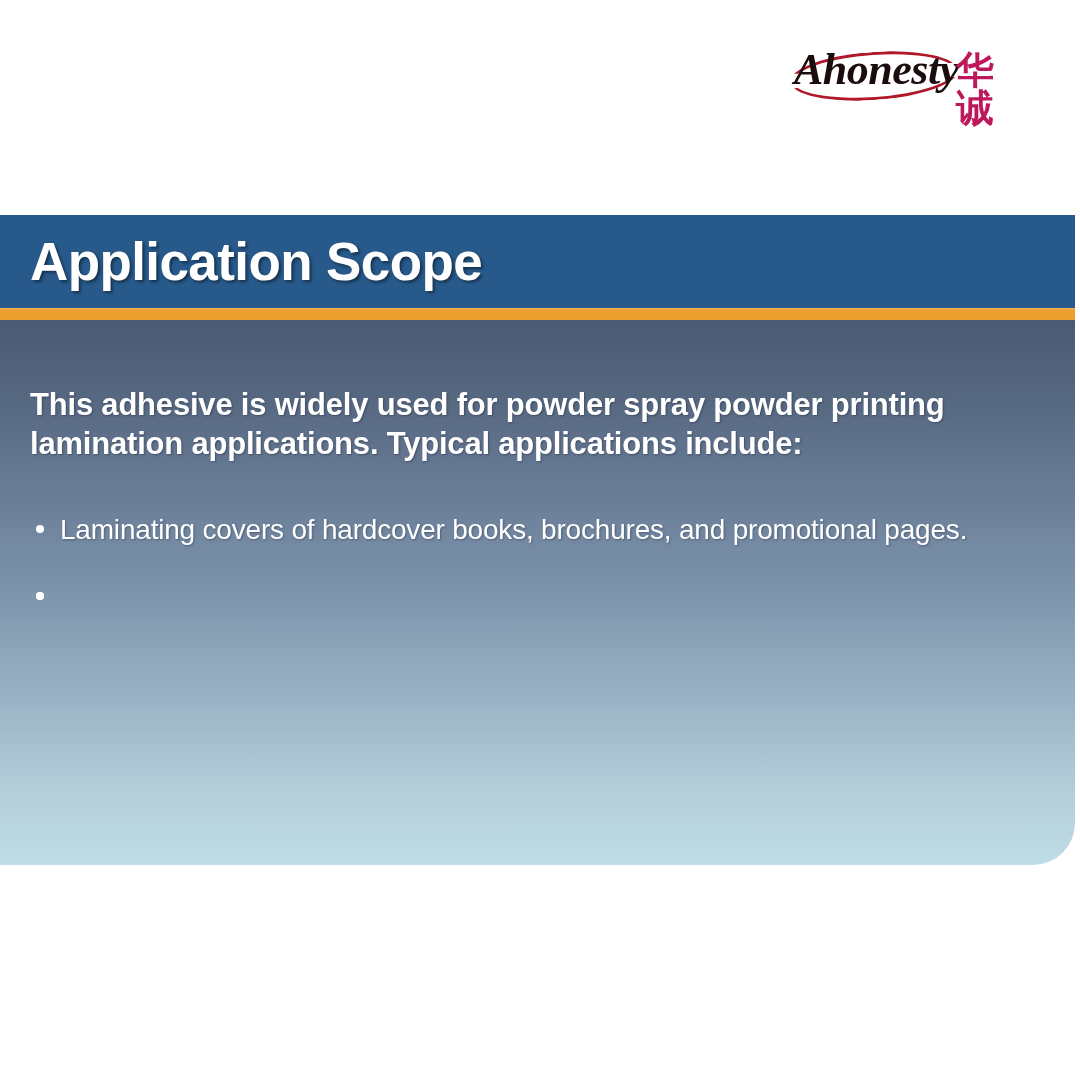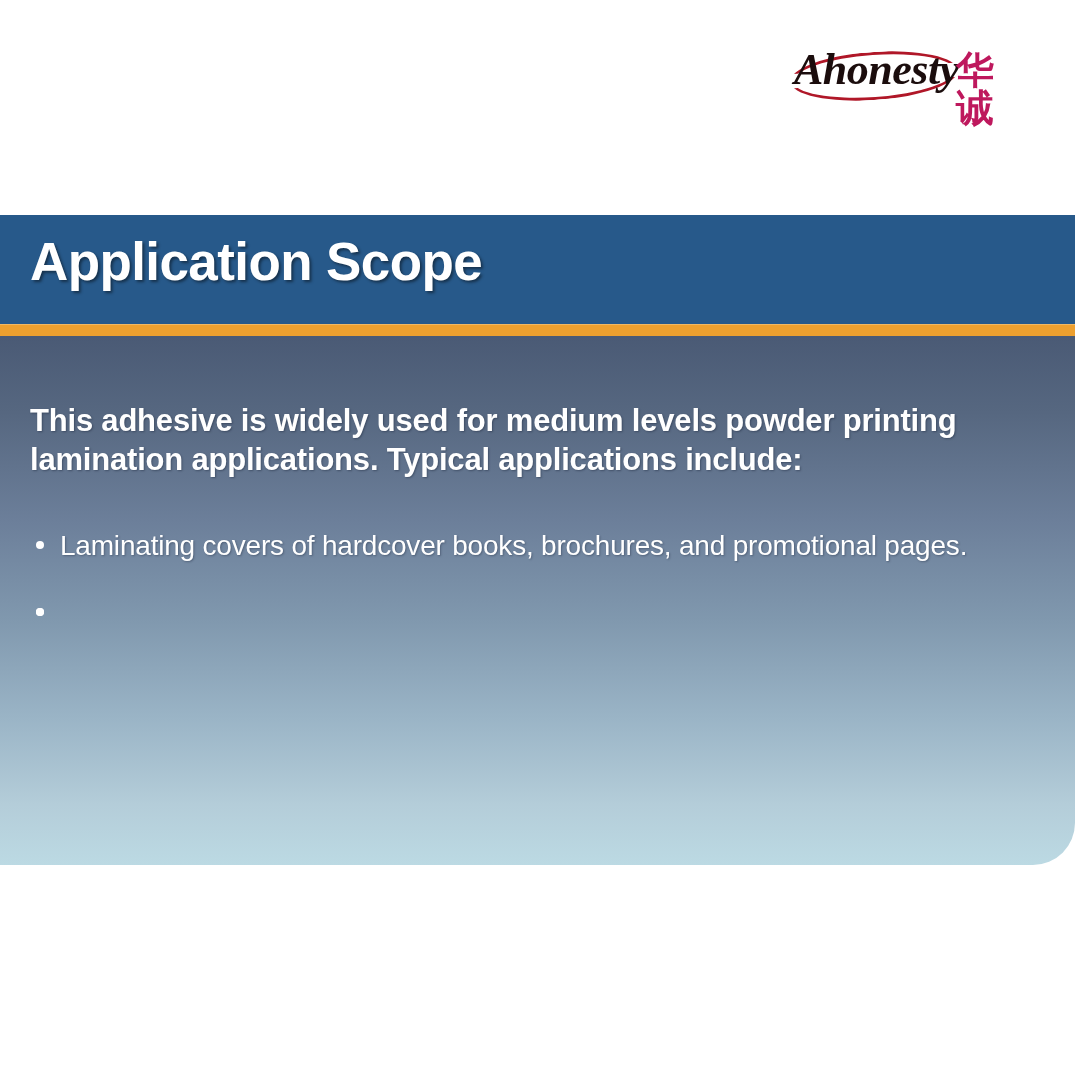--- a/index.html
+++ b/index.html
@@ -70,21 +70,21 @@
     left: 0;
     top: 215px;
     width: 1075px;
     height: 650px;
     border-bottom-right-radius: 42px;
     overflow: hidden;
   }
 
   .card-header {
     position: relative;
-    height: 109px;
+    height: 93px;
     background: #27598a;
   }
   .card-title {
     position: absolute;
     left: 30px;
     top: 16px;
     font-size: 53px;
     font-weight: bold;
     color: #ffffff;
     letter-spacing: -0.6px;
@@ -209,21 +209,21 @@
 
   <div class="card-body">
 
     <div class="watermark">
       <div class="swoosh"></div>
       <div class="brand-en">Ahonesty</div>
 
     </div>
 
     <div class="body-content">
-      <p class="intro-text">This adhesive is widely used for medium levels powder printing lamination applications. Typical applications include:</p>
+      <p class="intro-text">This adhesive is widely used for powder spray powder printing lamination applications. Typical applications include:</p>
 
       <ul class="bullet-list">
         <li class="bullet-item">
           <span class="bullet-dot"></span>
           <span>Laminating covers of hardcover books, brochures, and promotional pages.</span>
         </li>
         <li class="bullet-item">
           <span class="bullet-dot"></span>
         </li>
         <li class="bullet-item">

